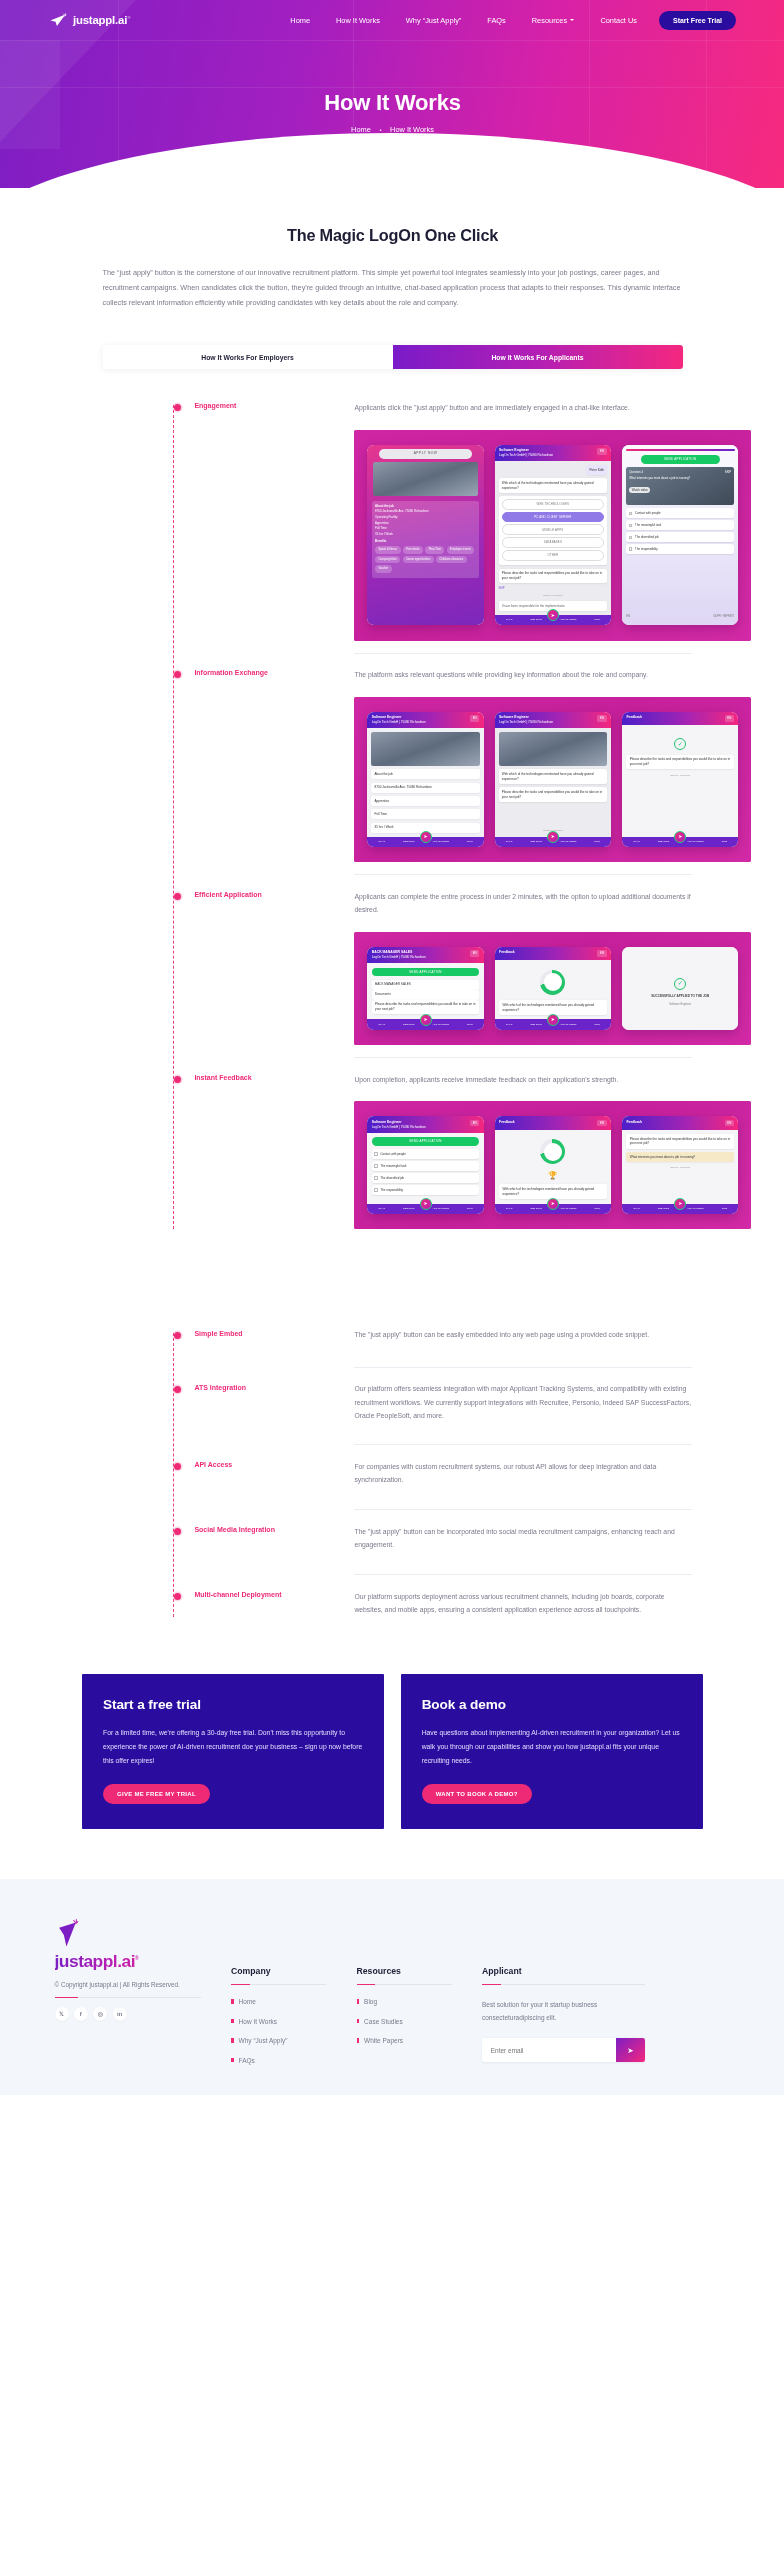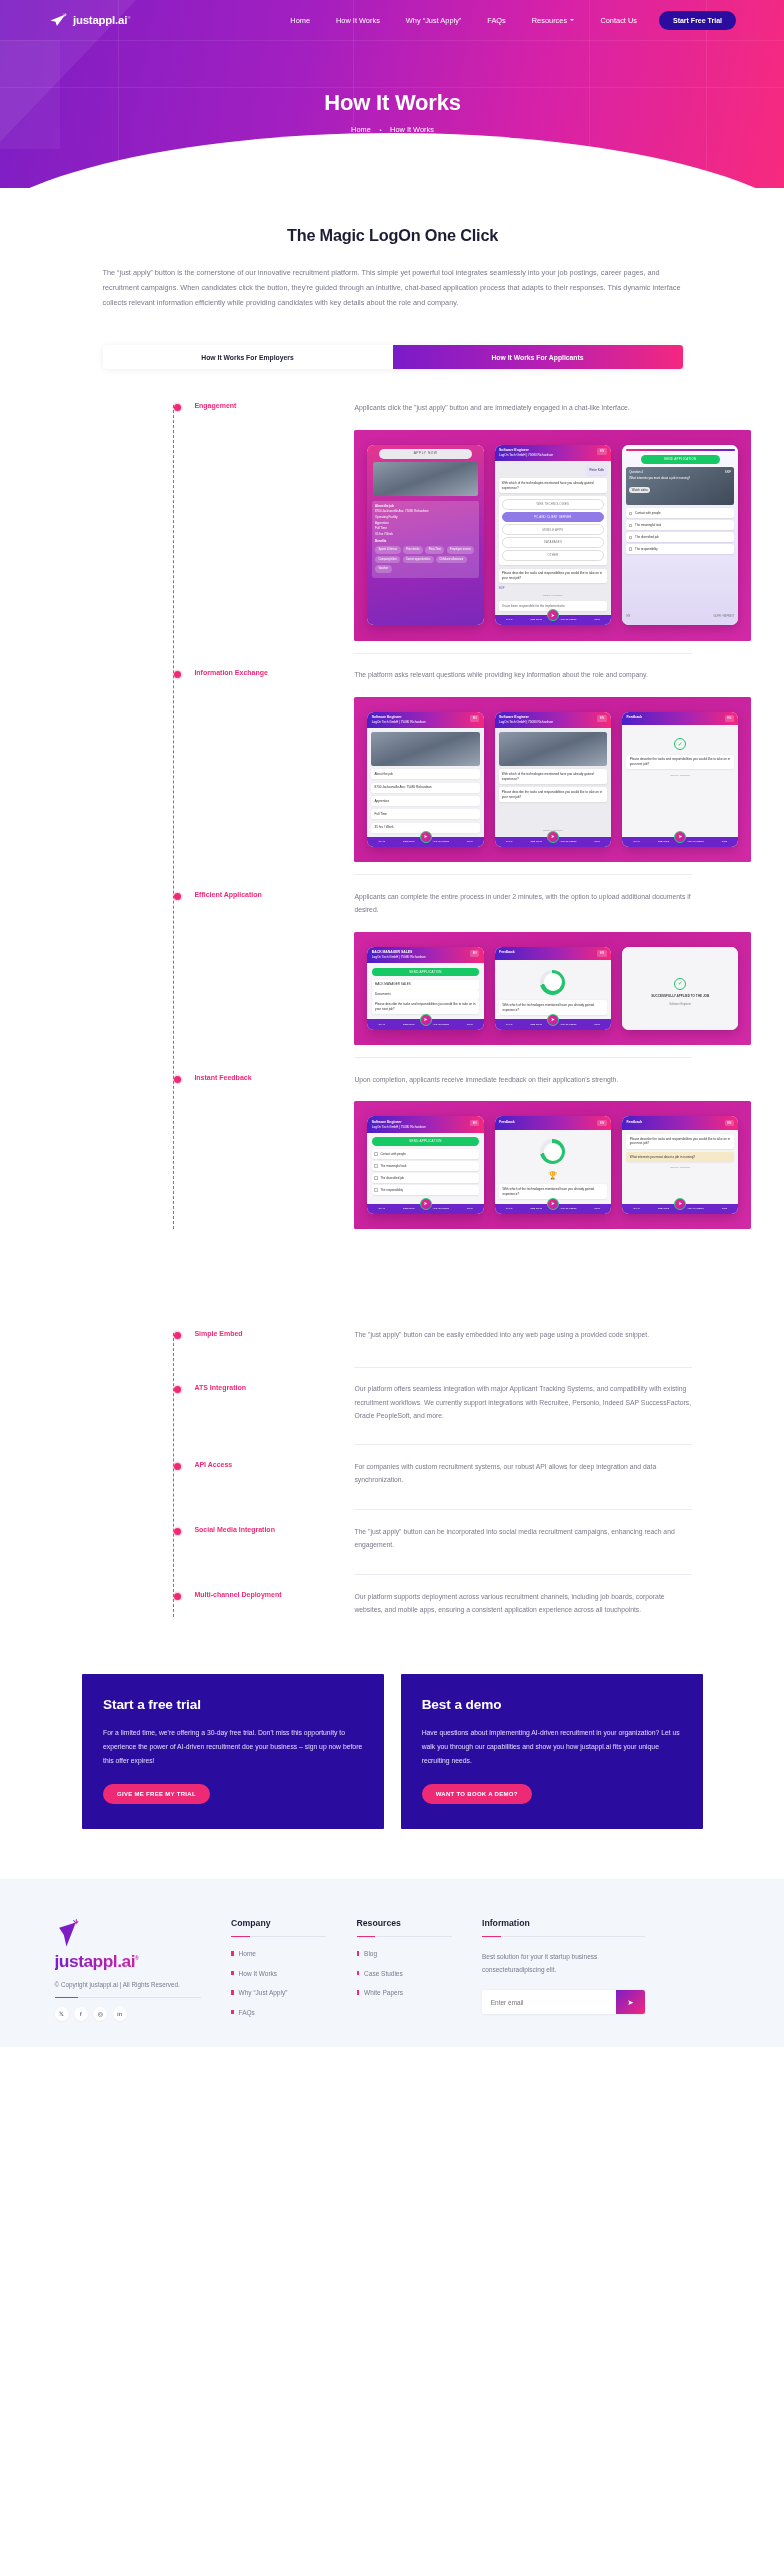--- a/index.html
+++ b/index.html
@@ -236,21 +236,21 @@
   .foot-sep{height:0.5px;background:#e1e4ec;margin:8.7px 0 9.8px;position:relative;}
   .foot-sep::before{content:"";position:absolute;left:0;top:0;width:23px;height:1.1px;background:#ee2a77;}
   .socials{display:flex;gap:5.4px;}
   .soc{
     width:14px;height:14px;border-radius:50%;background:#fff;color:#2b2b44;
     display:flex;align-items:center;justify-content:center;font-size:6px;cursor:pointer;
     box-shadow:0 0.5px 1.6px rgba(0,0,0,.07);
   }
   .foot-col{width:95px;}
   .foot-col.newsletter{width:163px;}
-  .foot-col h4{font-size:8.7px;font-weight:700;color:#1d1d35;}
+  .foot-col h4{font-size:8.7px;font-weight:700;color:#1d1d35;margin-top:48px;}
   .foot-rule{height:0.5px;background:#e1e4ec;margin:7.6px 0 14px;position:relative;}
   .foot-rule::before{content:"";position:absolute;left:0;top:0;width:18.5px;height:1.1px;background:#ee2a77;}
   .foot-link{
     display:flex;align-items:center;gap:4.9px;font-size:6.5px;color:#7a7a8c;
     margin-bottom:12.5px;cursor:pointer;
   }
   .sq{width:2.7px;height:4.4px;background:#ee2a77;display:inline-block;flex:0 0 auto;}
   .news-text{font-size:6.5px;line-height:2;color:#7a7a8c;}
   .news-form{
     margin-top:14px;display:flex;background:#fff;border-radius:2.2px;overflow:hidden;
@@ -708,21 +708,21 @@
     </div>
   </section>
 
   <section class="cards">
     <div class="card">
       <h3>Start a free trial</h3>
       <p>For a limited time, we're offering a 30-day free trial. Don't miss this opportunity to experience the power of AI-driven recruitment doe your business – sign up now before this offer expires!</p>
       <button class="card-btn">GIVE ME FREE MY TRIAL</button>
     </div>
     <div class="card">
-      <h3>Best a demo</h3>
+      <h3>Book a demo</h3>
       <p>Have questions about implementing AI-driven recruitment in your organization? Let us walk you through our capabilities and show you how justappl.ai fits your unique recruiting needs.</p>
       <button class="card-btn">WANT TO BOOK A DEMO?</button>
     </div>
   </section>
 
   <footer>
     <div class="foot-inner">
       <div class="foot-brand">
         <div class="foot-logo-mark">
           <svg viewBox="0 0 50 60" width="26" height="32">
@@ -774,21 +774,21 @@
             <span>Case Studies</span>
           </a>
         <a class="foot-link">
             <i class="sq"></i>
             <span>White Papers</span>
           </a>
       </div>
 
 
       <div class="foot-col newsletter">
-        <h4>Information</h4>
+        <h4>Applicant</h4>
         <div class="foot-rule"></div>
         <p class="news-text">Best solution for your it startup business consecteturadipiscing elit.</p>
         <div class="news-form">
           <input type="text" placeholder="Enter email" style="">
           <button class="news-btn">➤</button>
         </div>
       </div>
     </div>
   </footer>
 

